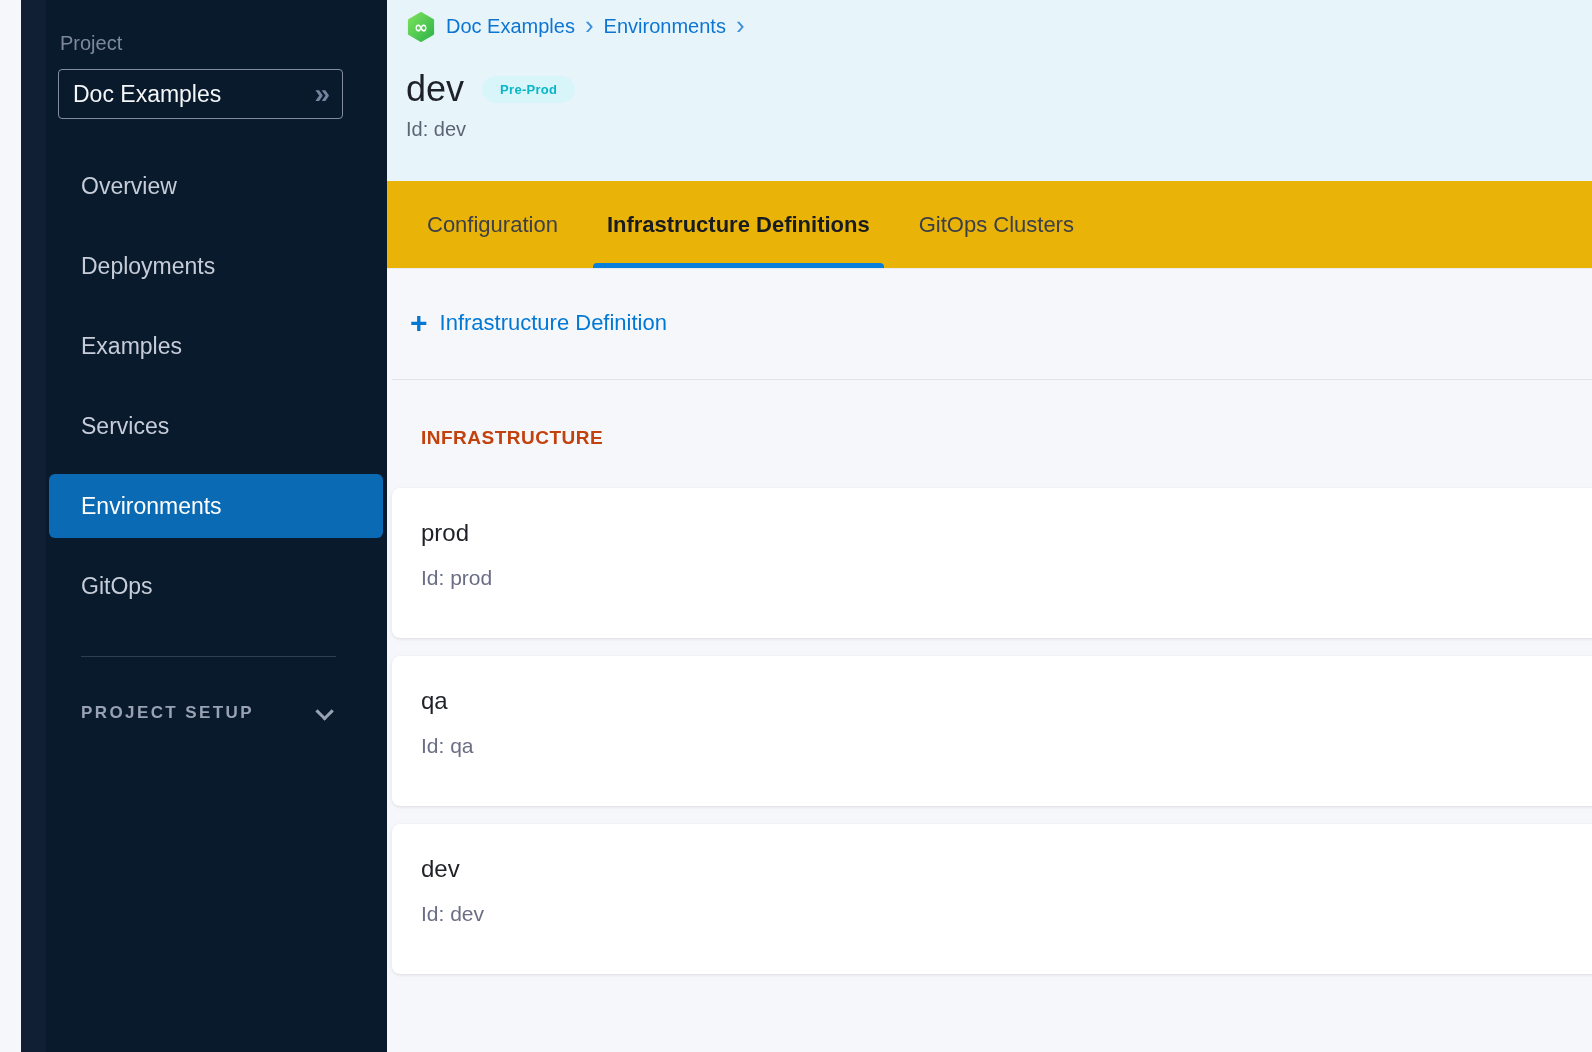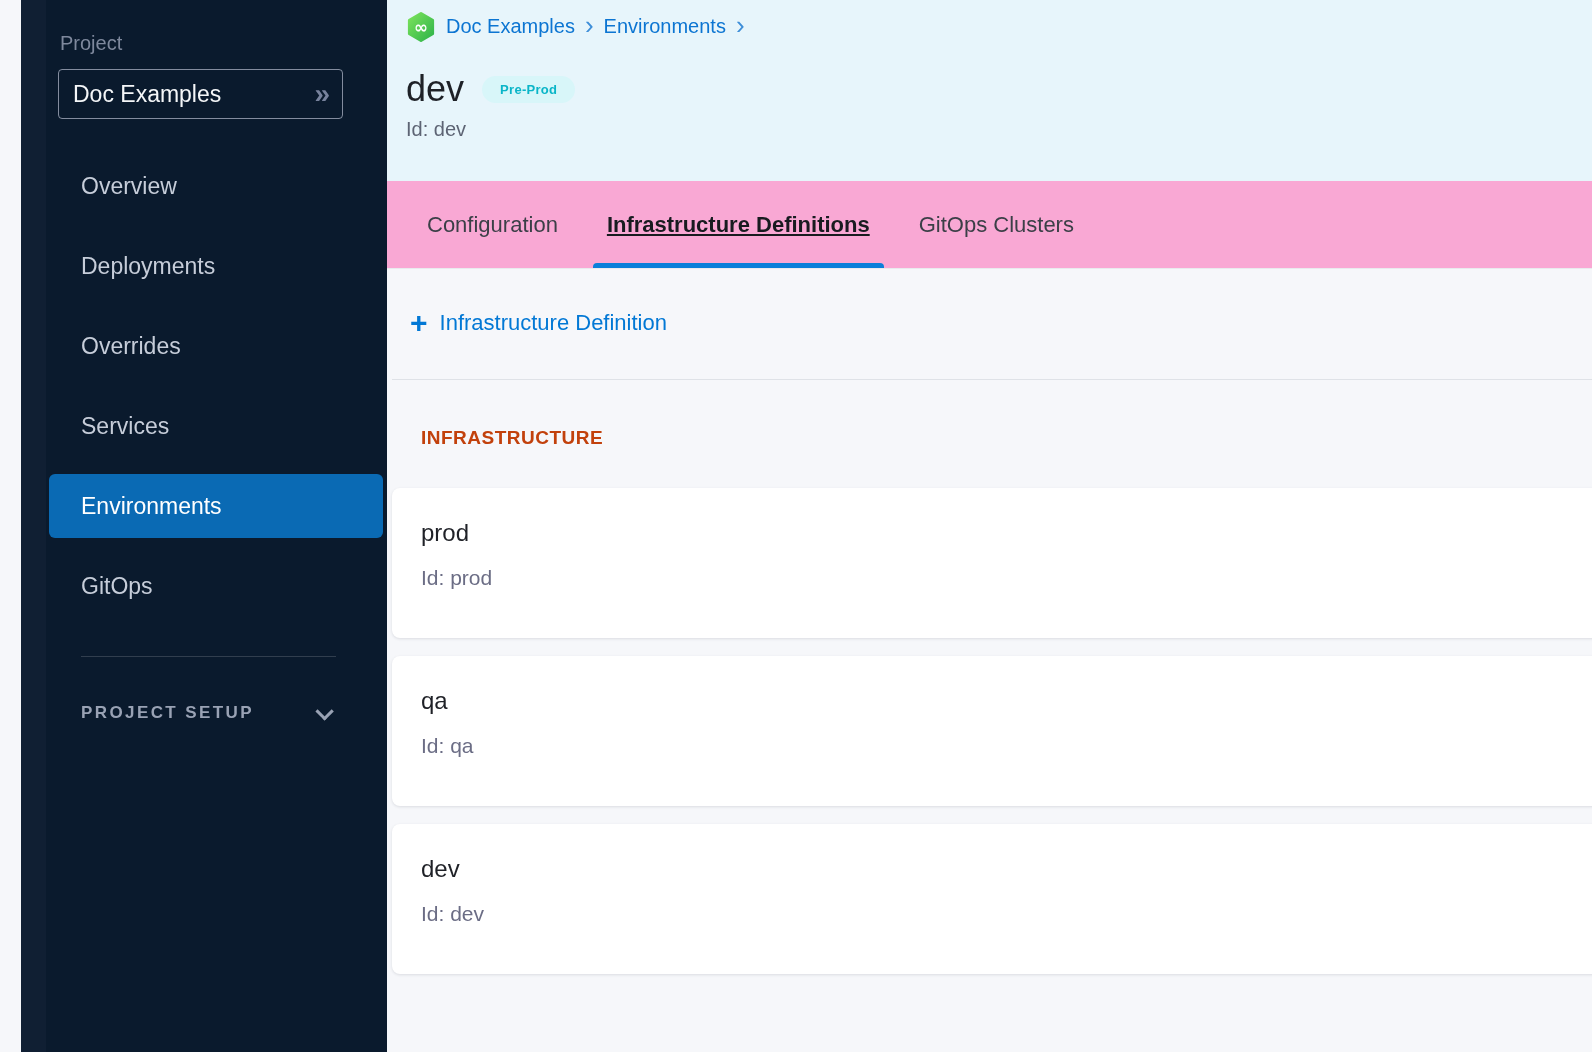--- a/index.html
+++ b/index.html
@@ -44,25 +44,25 @@
   .crumb-link { color:#0c75d2; font-size:20px; font-weight:500; cursor:pointer;
     text-decoration:none; }
   .crumb-sep { color:#3e8ed8; font-size:26px; line-height:1; font-weight:400;
     padding-bottom:3px; }
   .title-row { display:flex; align-items:center; gap:18px; margin-top:25px; }
   .page-title { font-size:36px; font-weight:500; color:#1e2127; line-height:44px; }
   .env-badge { background:#d8f6f9; color:#0ab5c8; font-size:13px; font-weight:700;
     border-radius:17px; padding:6px 18px; letter-spacing:.3px; }
   .page-id { margin-top:7px; font-size:20px; color:#5d6474; }
 
-  .tabbar { height:88px; background:#f9a8d4; border-bottom:1px solid #e9ebee;
+  .tabbar { height:88px; background:#eab308; border-bottom:1px solid #e9ebee;
     display:flex; align-items:stretch; padding-left:61px; gap:49px; }
   .tab { position:relative; display:flex; align-items:center; font-size:22px;
     color:#3b3f47; cursor:pointer; white-space:nowrap; }
-  .tab.active { color:#181b20; font-weight:700;text-decoration:underline; }
+  .tab.active { color:#181b20; font-weight:700; }
   .tab.active::after { content:""; position:absolute; left:-14px; right:-14px;
     bottom:0; height:5px; background:#0a7fd9; border-radius:4px 4px 0 0; }
 
   .content { background:#f6f7fa; min-height:783px; }
   .toolbar { padding:41px 0 0 44px; }
   .add-btn { display:inline-flex; align-items:center; gap:12px; color:#0278d5;
     font-size:22px; font-weight:500; cursor:pointer; background:none; border:none;
     font-family:inherit; }
   .add-btn .plus { font-size:30px; font-weight:600; line-height:22px; }
   .content-divider { margin:42px 0 0 26px; height:1px; background:#dfe2e7; }
@@ -84,21 +84,21 @@
   <div class="project-label">Project</div>
 
   <div class="project-selector">
     <span class="sel-text">Doc Examples</span>
     <span class="sel-expand">»</span>
   </div>
 
   <ul class="nav">
     <li class="nav-item">Overview</li>
     <li class="nav-item">Deployments</li>
-    <li class="nav-item">Overrides</li>
+    <li class="nav-item">Examples</li>
     <li class="nav-item">Services</li>
     <li class="nav-item active">Environments</li>
     <li class="nav-item">GitOps</li>
   </ul>
 
   <div class="sidebar-divider"></div>
 
   <div class="setup-row">
     <span class="setup-label">PROJECT SETUP</span>
     <span class="chev-down"></span>

